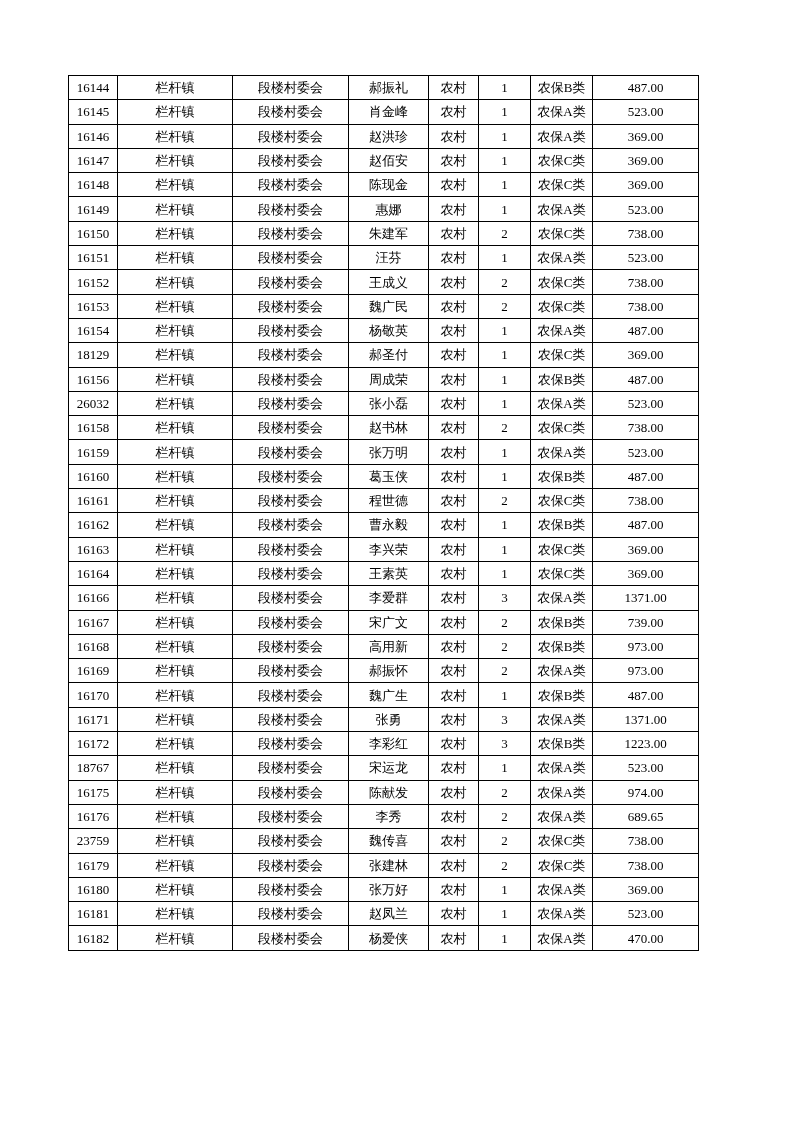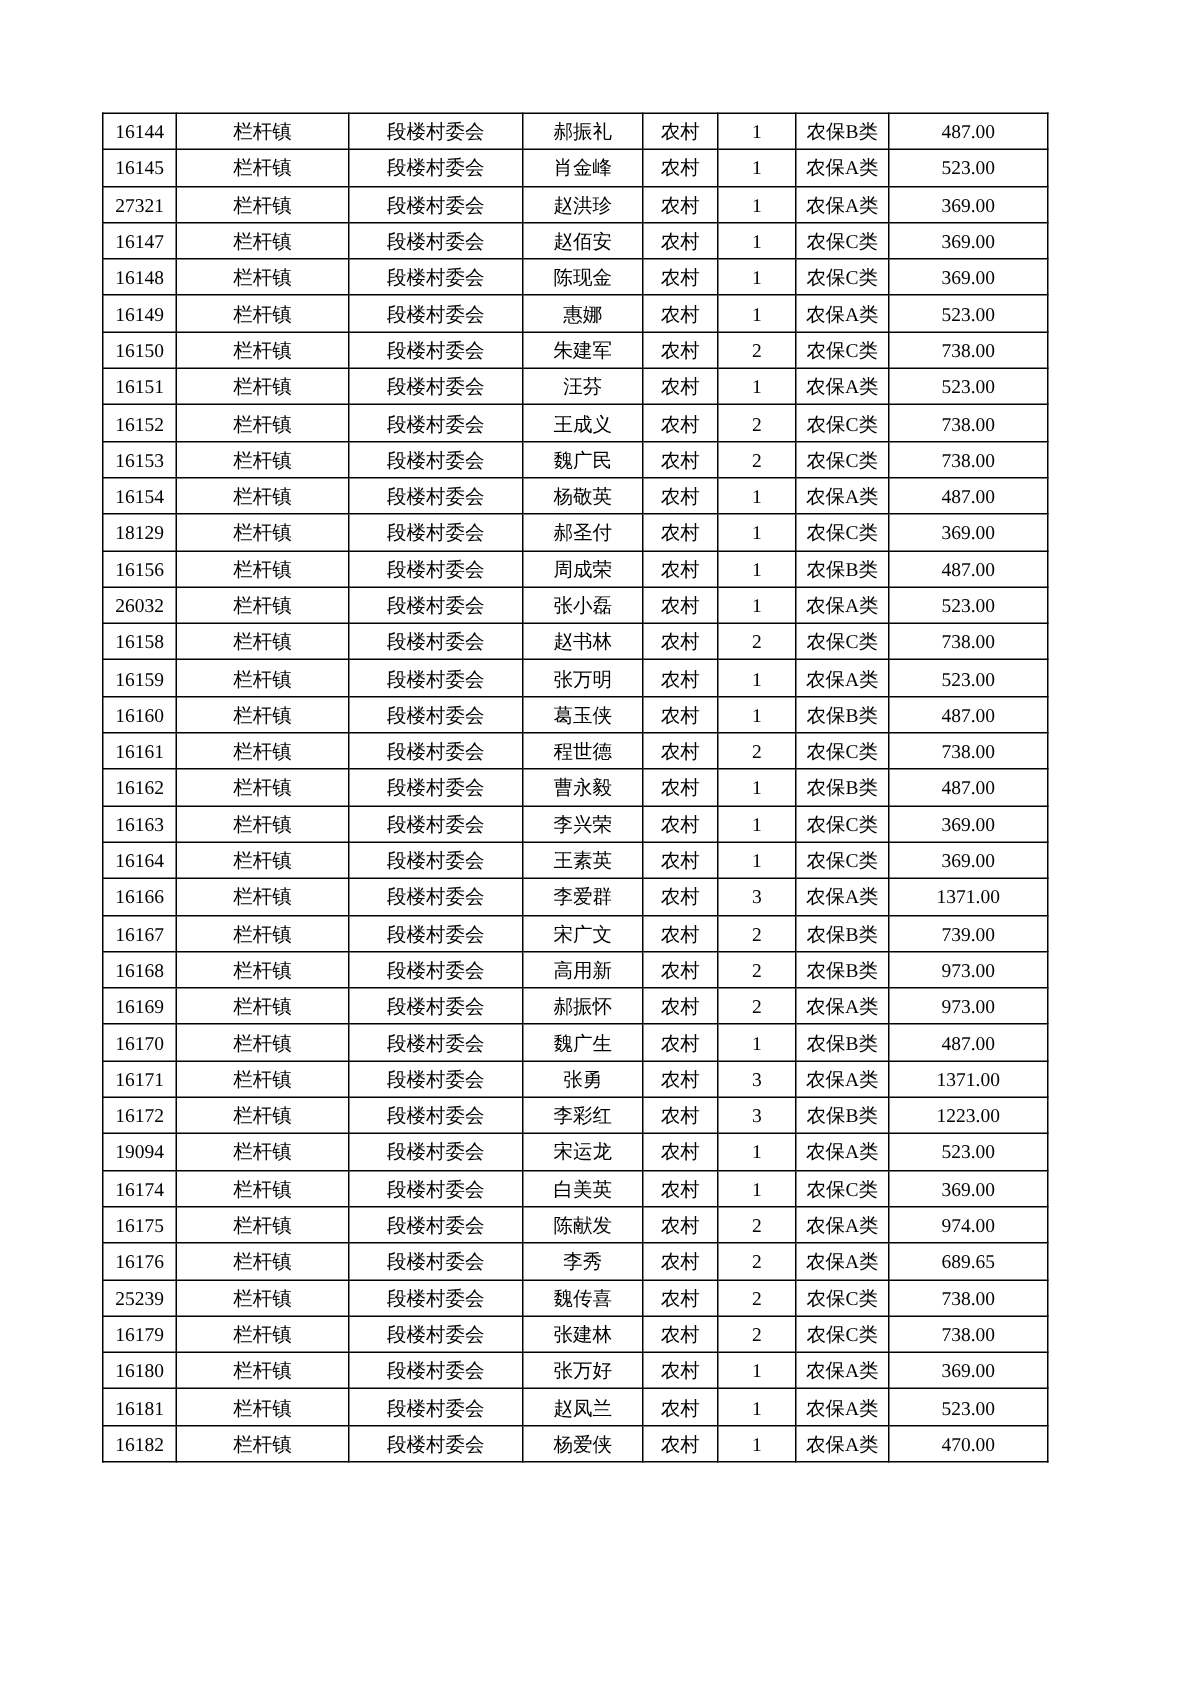--- a/index.html
+++ b/index.html
@@ -72,21 +72,21 @@
           <td>16145</td>
           <td>栏杆镇</td>
           <td>段楼村委会</td>
           <td>肖金峰</td>
           <td>农村</td>
           <td>1</td>
           <td>农保A类</td>
           <td>523.00</td>
         </tr>
         <tr>
-          <td>27321</td>
+          <td>16146</td>
           <td>栏杆镇</td>
           <td>段楼村委会</td>
           <td>赵洪珍</td>
           <td>农村</td>
           <td>1</td>
           <td>农保A类</td>
           <td>369.00</td>
         </tr>
         <tr>
           <td>16147</td>
@@ -332,61 +332,51 @@
           <td>16172</td>
           <td>栏杆镇</td>
           <td>段楼村委会</td>
           <td>李彩红</td>
           <td>农村</td>
           <td>3</td>
           <td>农保B类</td>
           <td>1223.00</td>
         </tr>
         <tr>
-          <td>19094</td>
+          <td>18767</td>
           <td>栏杆镇</td>
           <td>段楼村委会</td>
           <td>宋运龙</td>
           <td>农村</td>
           <td>1</td>
           <td>农保A类</td>
           <td>523.00</td>
         </tr>
         <tr>
-          <td>16174</td>
-          <td>栏杆镇</td>
-          <td>段楼村委会</td>
-          <td>白美英</td>
-          <td>农村</td>
-          <td>1</td>
-          <td>农保C类</td>
-          <td>369.00</td>
-        </tr>
-        <tr>
           <td>16175</td>
           <td>栏杆镇</td>
           <td>段楼村委会</td>
           <td>陈献发</td>
           <td>农村</td>
           <td>2</td>
           <td>农保A类</td>
           <td>974.00</td>
         </tr>
         <tr>
           <td>16176</td>
           <td>栏杆镇</td>
           <td>段楼村委会</td>
           <td>李秀</td>
           <td>农村</td>
           <td>2</td>
           <td>农保A类</td>
           <td>689.65</td>
         </tr>
         <tr>
-          <td>25239</td>
+          <td>23759</td>
           <td>栏杆镇</td>
           <td>段楼村委会</td>
           <td>魏传喜</td>
           <td>农村</td>
           <td>2</td>
           <td>农保C类</td>
           <td>738.00</td>
         </tr>
         <tr>
           <td>16179</td>

